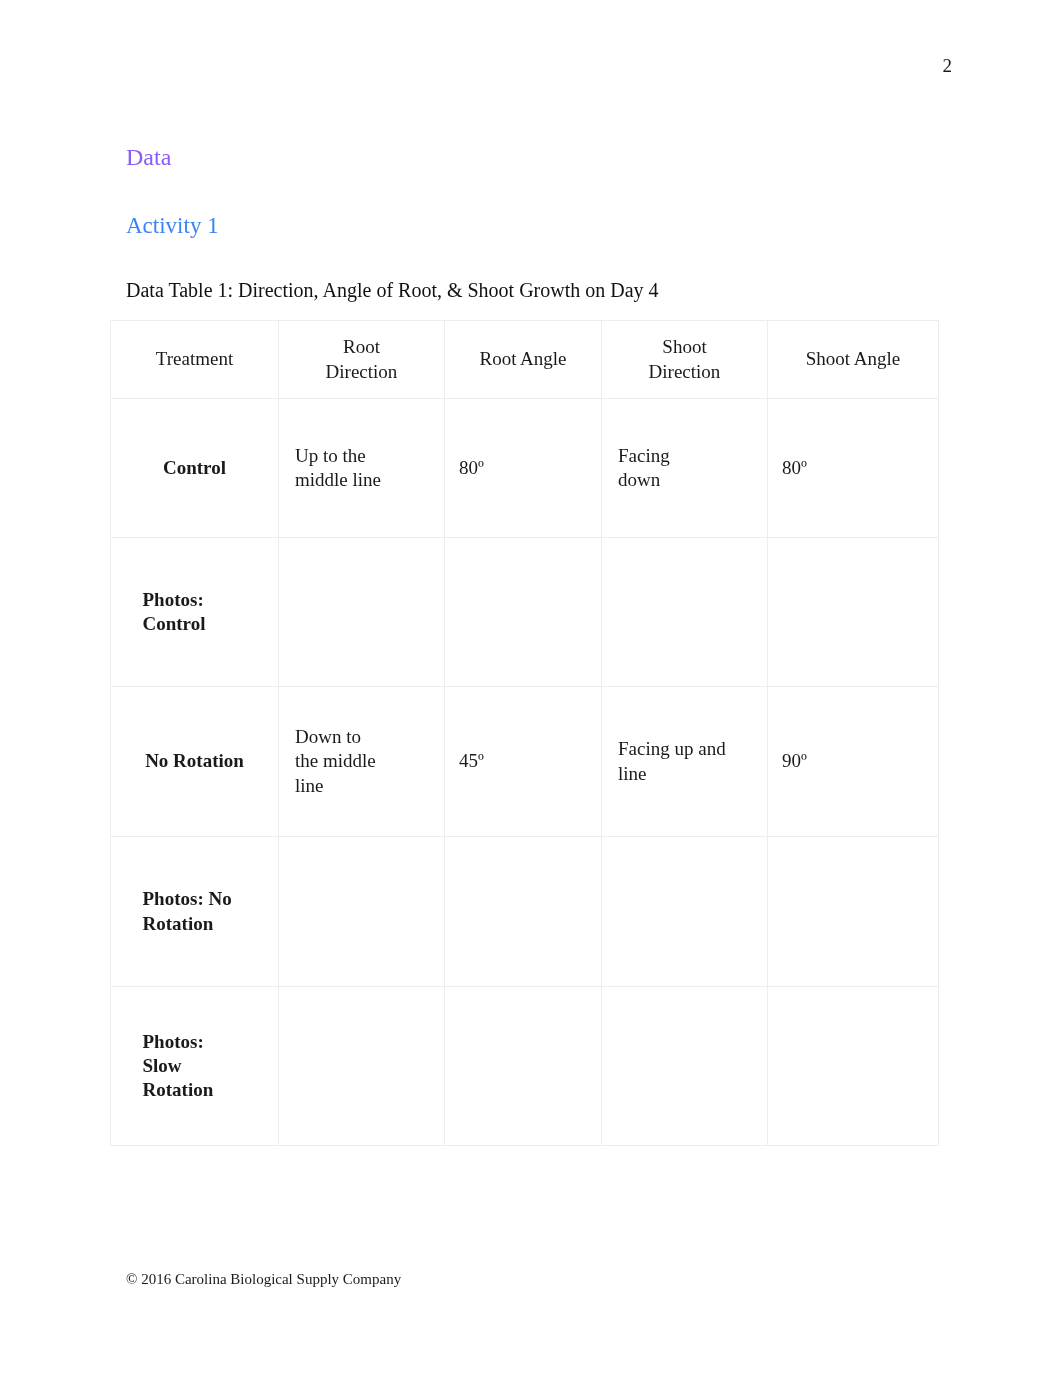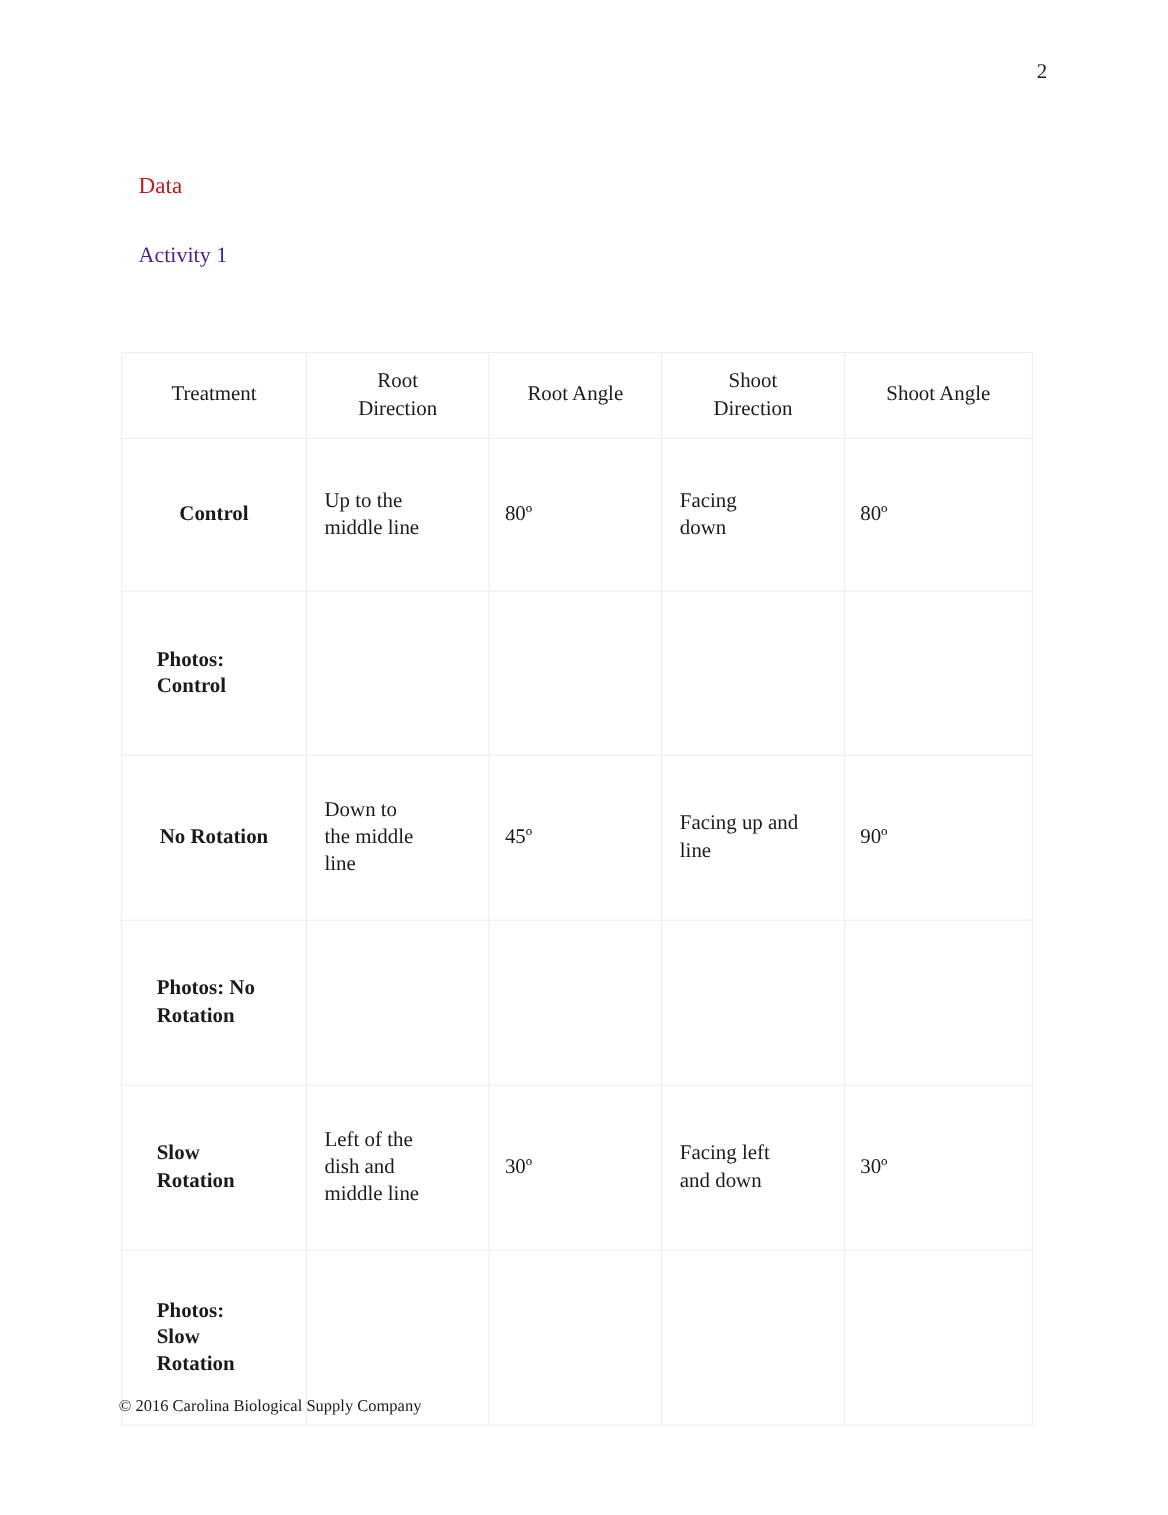--- a/index.html
+++ b/index.html
@@ -34,30 +34,30 @@
 
   
   .content {
     position: absolute;
     left: 126px;
     top: 144px;
     width: 820px;
   }
 
   .heading-data {
-    font-size: 21px;
+    font-size: 24px;
     line-height: 1.15;
-    margin: 12px 0 41px 0;
-    color: #b91c1c;
+    margin: 0 0 41px 0;
+    color: #8b5cf6;
   }
   .heading-activity {
-    font-size: 20px;
+    font-size: 23px;
     line-height: 1.15;
     margin: 0 0 40px 0;
-    color: #4c1d95;
+    color: #3b82f6;
   }
   .table-caption {
     font-size: 20px;
     line-height: 1.15;
     margin: 0 0 16px 0;
     color: #111111;
     white-space: nowrap;
   }
 
   
@@ -144,37 +144,38 @@
 
   td.empty-cell { color: #1f7ac2; }
 
   .narrow-3 { max-width: 86px; display: inline-block; }
   .narrow-4 { max-width: 104px; display: inline-block; }
   .narrow-5 { max-width: 116px; display: inline-block; }
 
   
   .footer {
     position: absolute;
-    left: 108px;
+    left: 126px;
     top: 1270px;
     font-size: 15px;
     line-height: 1.2;
     color: #1a1a1a;
   }
 </style>
 </head>
 <body>
 
 <div class="page">
 
   <div class="page-number">2</div>
 
   <div class="content">
     <div class="heading-data">Data</div>
     <div class="heading-activity">Activity 1</div>
+    <div class="table-caption">Data Table 1: Direction, Angle of Root, &amp; Shoot Growth on Day 4</div>
   </div>
 
   <div class="table-wrap">
     <table class="data-table">
       <colgroup>
         <col class="c-treat">
         <col class="c-rootdir">
         <col class="c-rootang">
         <col class="c-shootdir">
         <col class="c-shootang">
@@ -214,27 +215,20 @@
         </tr>
 
         <tr class="photo-row-tall">
           <td class="treatment-cell"><span class="cell-text narrow-4">Photos: No Rotation</span></td>
           <td class="value-cell empty-cell"><span class="cell-text"></span></td>
           <td class="value-cell angle empty-cell"><span class="cell-text"></span></td>
           <td class="value-cell empty-cell"><span class="cell-text"></span></td>
           <td class="value-cell angle empty-cell"><span class="cell-text"></span></td>
         </tr>
 
-        <tr class="data-row-tall">
-          <td class="treatment-cell"><span class="cell-text narrow-4">Slow Rotation</span></td>
-          <td class="value-cell"><span class="cell-text narrow-3">Left of the dish and middle line</span></td>
-          <td class="value-cell angle"><span class="cell-text">30º</span></td>
-          <td class="value-cell"><span class="cell-text narrow-3">Facing left and down</span></td>
-          <td class="value-cell angle"><span class="cell-text">30º</span></td>
-        </tr>
 
         <tr class="photo-row-last">
           <td class="treatment-cell"><span class="cell-text narrow-4">Photos: Slow Rotation</span></td>
           <td class="value-cell empty-cell"><span class="cell-text"></span></td>
           <td class="value-cell angle empty-cell"><span class="cell-text"></span></td>
           <td class="value-cell empty-cell"><span class="cell-text"></span></td>
           <td class="value-cell angle empty-cell"><span class="cell-text"></span></td>
         </tr>
 
       </tbody>

